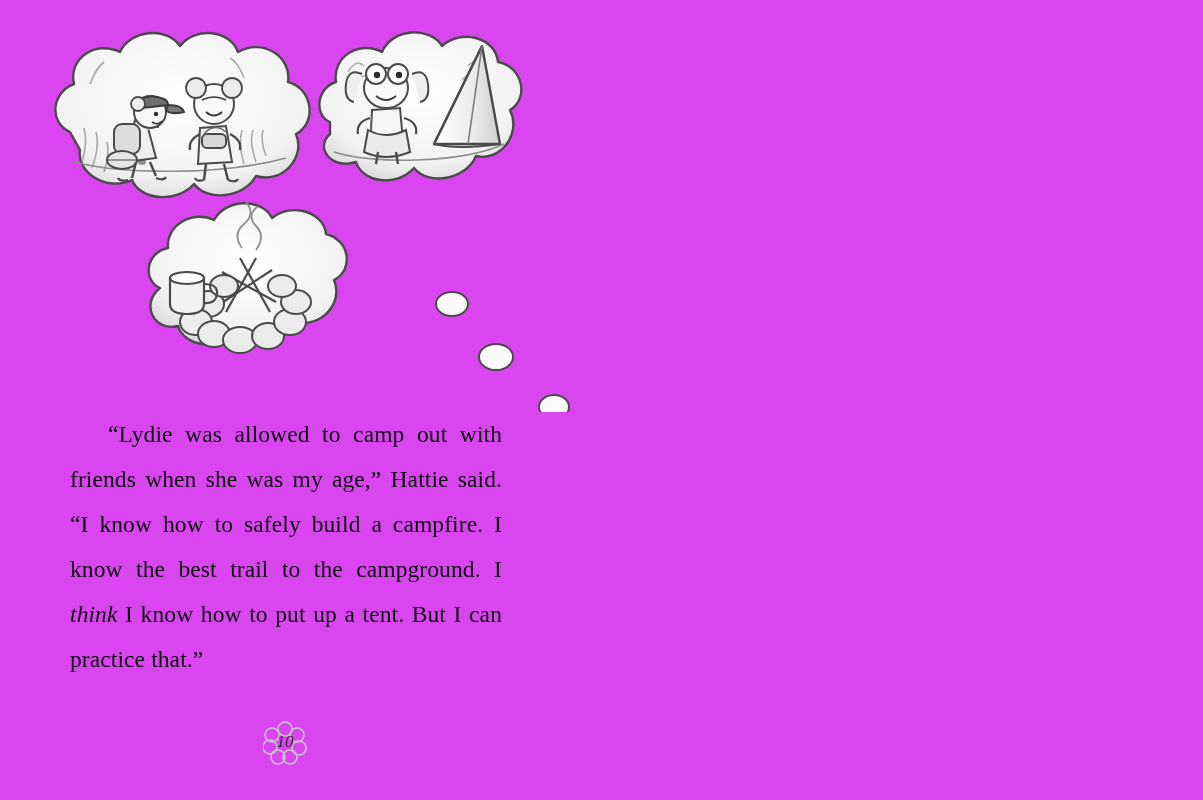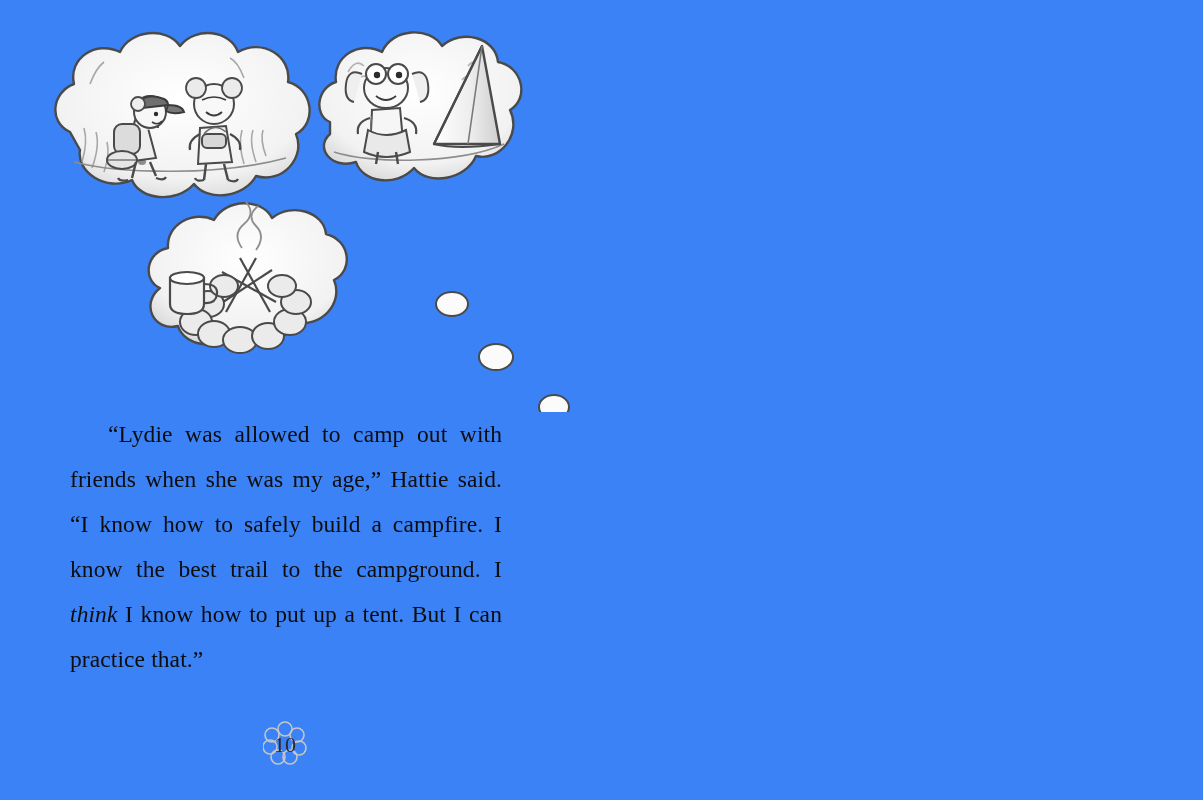--- a/index.html
+++ b/index.html
@@ -4,21 +4,21 @@
 <style>
   html, body {
     margin: 0;
     padding: 0;
     background: #ffffff;
   }
   #page {
     position: relative;
     width: 1203px;
     height: 800px;
-    background: #3b82f6;
+    background: #d946ef;
     overflow: hidden;
     font-family: "Liberation Serif", serif;
     color: #111111;
   }
 
   
   .page-half {
     position: absolute;
     top: 0;
     height: 800px;
@@ -54,23 +54,24 @@
     position: absolute;
     width: 60px;
     height: 50px;
     text-align: center;
   }
   .folio .num {
     position: absolute;
     left: 0;
     top: 14px;
     width: 60px;
-    font-size: 22px;
+    font-size: 17px;
     color: #2b2b2b;
     z-index: 2;
+    font-style: italic;
   }
   .folio .flower {
     position: absolute;
     left: 8px;
     top: 3px;
     width: 44px;
     height: 44px;
     z-index: 1;
   }
   #folio-left  { left: 255px; top: 718px; }

